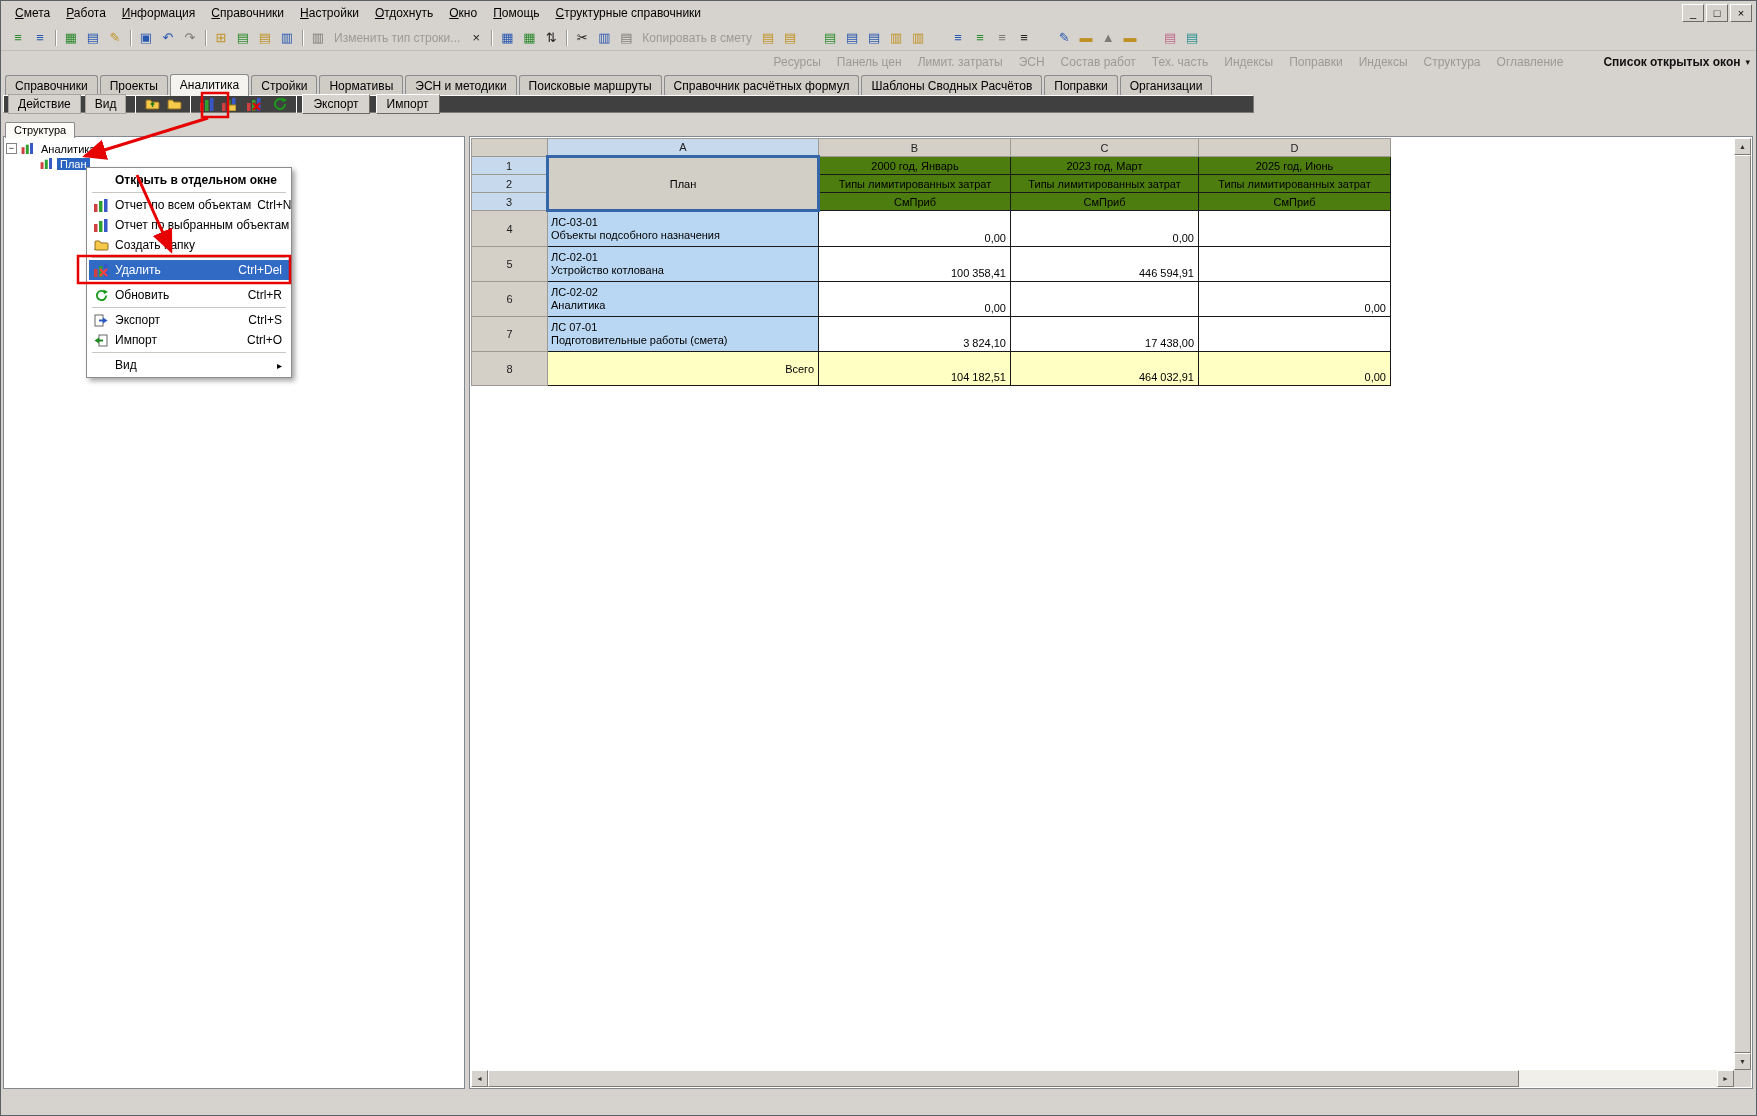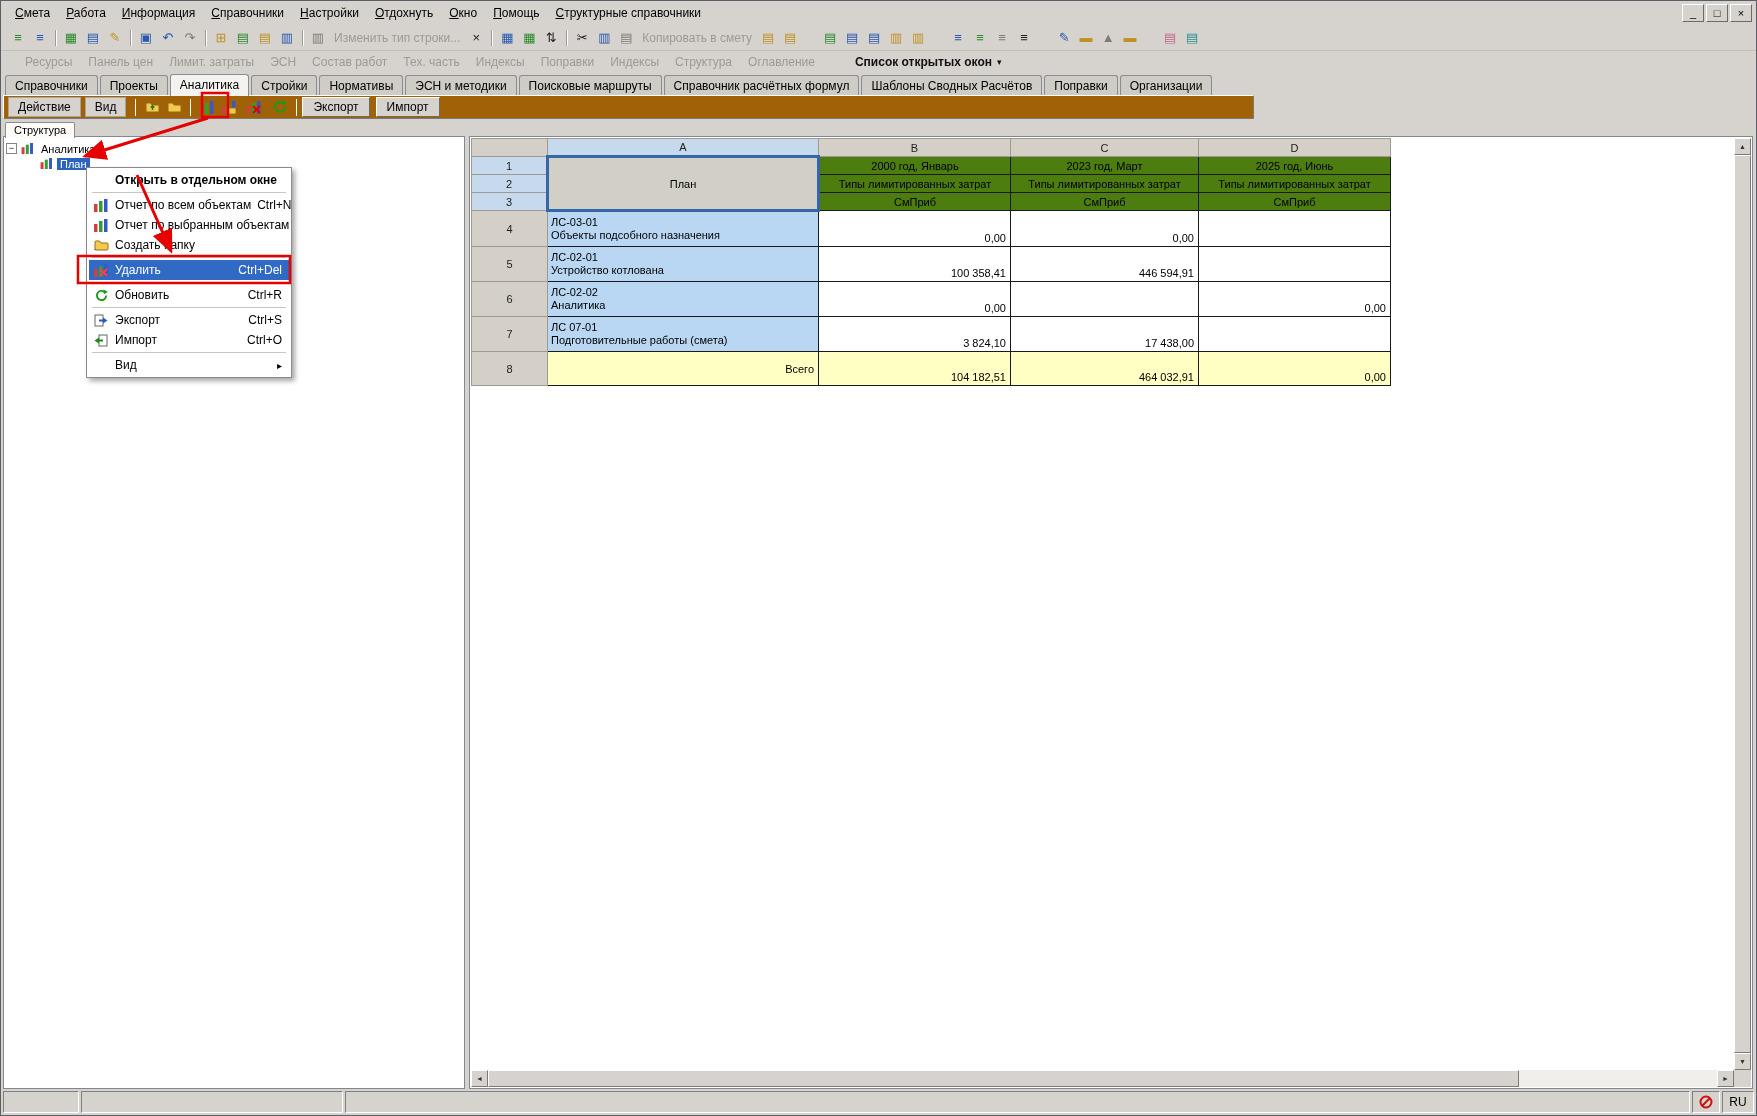--- a/index.html
+++ b/index.html
@@ -19,30 +19,30 @@
   
   .toolbar1{position:absolute;left:0;top:24px;right:0;height:26px;display:flex;align-items:center;padding-left:6px;border-bottom:1px solid #c1beb6;}
   .tbicon{width:22px;height:20px;display:flex;align-items:center;justify-content:center;font-size:13px;line-height:1;flex:0 0 auto;}
   .tbicon.sep{width:9px;}
   .tbicon.sep::before{content:"";width:1px;height:16px;background:#9c9a94;border-right:1px solid #fff;}
   .tbicon.gap{width:18px;}
   .tbicon.tblabel{width:auto;color:#9c9a94;font-size:12px;padding:0 5px;}
   .c-green{color:#2c8a2c}.c-blue{color:#2857b0}.c-gray{color:#7c7c74}.c-yellow{color:#c09225}
   .c-dark{color:#222}.c-pink{color:#c06a8a}.c-teal{color:#2a9090}
   
-  .plabels{position:absolute;left:0;top:50px;right:0;height:21px;display:flex;align-items:center;padding-left:16px;}
+  .plabels{position:absolute;left:0;top:50px;right:0;height:21px;display:flex;align-items:center;padding-left:16px;justify-content:flex-end;}
   .plabel{color:#9c9a94;padding:2px 8px;white-space:nowrap;}
   .openwin{margin-left:26px;display:flex;align-items:center;gap:5px;font-weight:bold;color:#111;padding:2px 6px;}
   .openwin .dd{font-size:9px;font-weight:normal;}
   
   .tabs1{position:absolute;left:2px;top:71px;right:0;height:23px;display:flex;align-items:flex-end;padding-left:2px;}
   .tab1{border:1px solid #8b8c8f;border-bottom:none;background:#cfccc5;padding:3px 9px;margin-right:2px;border-radius:3px 3px 0 0;white-space:nowrap;position:relative;top:1px;}
   .tab1.active{background:#f4f3ef;z-index:2;padding-bottom:4px;}
   
-  .toolbar2{position:absolute;left:2px;top:94px;width:1251px;height:24px;background:#a16207;border:1px solid;border-color:#fff #7d7a74 #7d7a74 #fff;display:flex;align-items:center;padding:0 4px;}
+  .toolbar2{position:absolute;left:2px;top:94px;width:1251px;height:18px;background:#404040;border:1px solid;border-color:#fff #7d7a74 #7d7a74 #fff;display:flex;align-items:center;padding:0 4px;}
   .txtbtn{border:1px solid #a8a59e;padding:2px 9px;margin-right:4px;background:#d6d3ce;white-space:nowrap;}
   .vsep{width:1px;height:17px;background:#9c9a94;border-right:1px solid #fff;margin:0 5px;}
   .iconbtn{width:22px;height:21px;display:flex;align-items:center;justify-content:center;position:relative;flex:0 0 auto;}
   .pushbtn{font-family:inherit;font-size:12px;background:#d6d3ce;border:1px solid;border-color:#fff #6d6a65 #6d6a65 #fff;padding:2px 10px;margin-right:6px;}
   
   .left-panel{position:absolute;left:2px;top:118px;width:462px;bottom:26px;}
   .right-panel{position:absolute;left:468px;right:3px;top:118px;bottom:26px;}
   .ptabs{height:18px;display:flex;align-items:flex-end;padding-left:2px;}
   .ptab{border:1px solid #8b8c8f;border-bottom:none;background:#cfccc5;padding:1px 8px 2px;font-size:11px;border-radius:2px 2px 0 0;margin-right:1px;position:relative;top:1px;z-index:2;}
   .ptab.active{background:#fcfbf8;}
@@ -640,34 +640,20 @@
       <span class="mshort">Ctrl+O</span>
     </div>
     <div class="msep"></div>
     <div class="mi">
       <span class="mico"></span>
       <span class="mlabel">Вид</span>
       <span class="msub">▸</span>
     </div>
   </div>
 
-  <div class="statusbar">
-    <div class="sb-cell" style="width:76px"></div>
-    <div class="sb-cell" style="width:262px"></div>
-    <div class="sb-cell sb-main"></div>
-    <div class="sb-cell" style="width:28px">
-      <svg width="14" height="14" viewBox="0 0 14 14">
-          <circle cx="7" cy="7" r="5.5" fill="none" stroke="#cc1111" stroke-width="2"></circle>
-          <line x1="3" y1="11" x2="11" y2="3" stroke="#cc1111" stroke-width="2"></line>
-        </svg>
-    </div>
-    <div class="sb-cell" style="width:32px">
-      <span>RU</span>
-    </div>
-  </div>
 
   <svg class="annot" width="1757" height="1116">
     <defs>
       <marker id="ah" markerWidth="10" markerHeight="10" refX="7" refY="3.5" orient="auto">
         <path d="M0,0 L8,3.5 L0,7 Z" fill="#e60000"></path>
       </marker>
     </defs>
     <rect x="201" y="92" width="26" height="24" fill="none" stroke="#e60000" stroke-width="2.5"></rect>
     <rect x="77" y="255" width="212" height="27" fill="none" stroke="#e60000" stroke-width="2.5"></rect>
     <line x1="207" y1="117" x2="84" y2="155" stroke="#e60000" stroke-width="3" marker-end="url(#ah)"></line>

